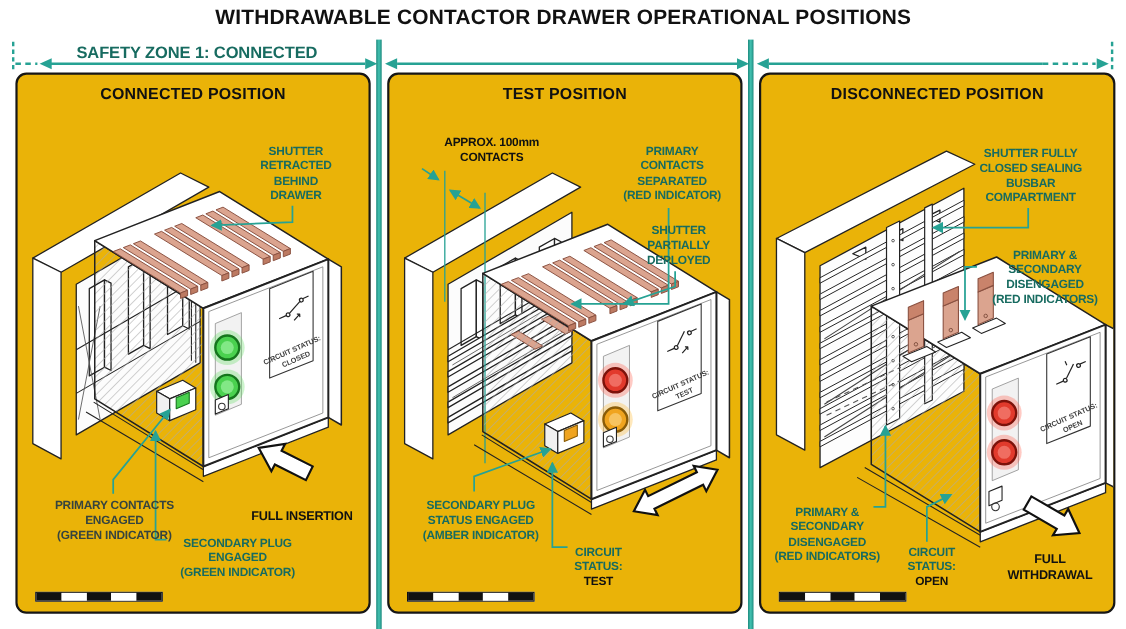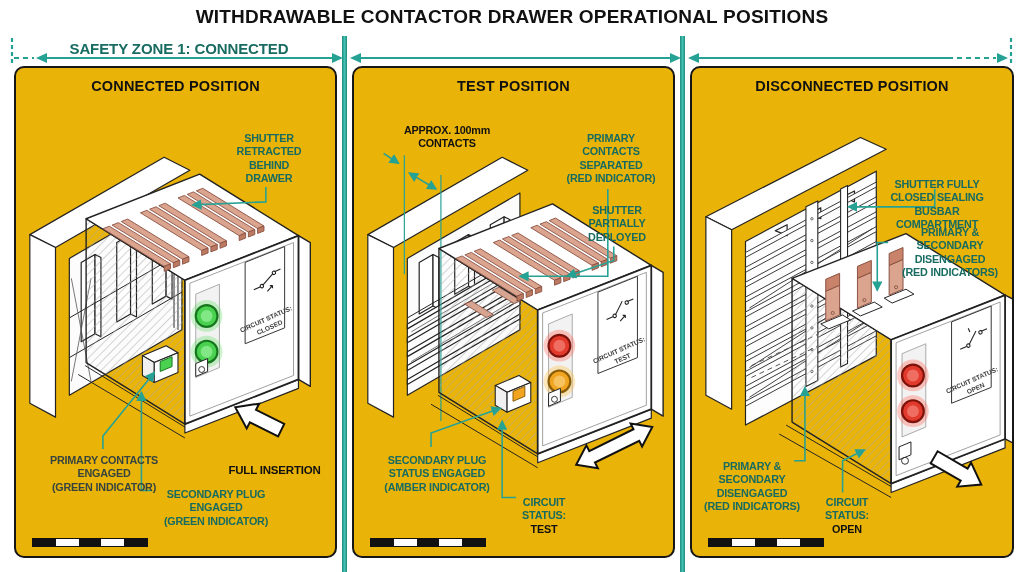--- a/index.html
+++ b/index.html
@@ -405,21 +405,21 @@
       </g>
       <g stroke="#26a294" stroke-width="1.6" fill="none">
         <path d="M245,122 V140 H158" marker-end="url(#arwC)"></path>
         <path d="M198,176 H187 V224" marker-end="url(#arwC)"></path>
         <path d="M103,396 H114 V322" marker-end="url(#arwC)"></path>
         <path d="M152,428 V396 L174,385" marker-end="url(#arwC)"></path>
       </g>
       <path d="M292,420 L281.7,397.9 L278.2,403.9 L247.9,386.4 L240.9,398.6 L271.2,416.1 L267.7,422.1 Z" fill="#fff" stroke="#111" stroke-width="2"></path>
     </svg>
     <div class="panel-title">DISCONNECTED POSITION</div>
-    <div class="cl" style="left:178px;top:66px;width:134px;margin-top:44px;">
+    <div class="cl" style="left:178px;top:66px;width:134px;">
       <div class="ln">SHUTTER FULLY</div>
       <div class="ln">CLOSED SEALING</div>
       <div class="ln">BUSBAR</div>
       <div class="ln">COMPARTMENT</div>
     </div>
     <div class="cl" style="left:196px;top:158px;width:124px;">
       <div class="ln">PRIMARY &amp;</div>
       <div class="ln">SECONDARY</div>
       <div class="ln">DISENGAGED</div>
       <div class="ln">(RED INDICATORS)</div>
@@ -428,20 +428,24 @@
       <div class="ln">PRIMARY &amp;</div>
       <div class="ln">SECONDARY</div>
       <div class="ln">DISENGAGED</div>
       <div class="ln">(RED INDICATORS)</div>
     </div>
     <div class="cl" style="left:105px;top:428px;width:100px;">
       <div class="ln">CIRCUIT</div>
       <div class="ln">STATUS:</div>
       <div class="ln black">OPEN</div>
     </div>
+    <div class="cl black" style="left:205px;top:434px;width:115px;font-size:11.5px;">
+      <div class="ln">FULL</div>
+      <div class="ln">WITHDRAWAL</div>
+    </div>
     <div class="status-rot" style="left:242px;top:308px;">
       <div>CIRCUIT STATUS:</div>
       <div>OPEN</div>
     </div>
     <div class="scalebar">
       <span class="seg b"></span>
         <span class="seg w"></span>
         <span class="seg b"></span>
         <span class="seg w"></span>
         <span class="seg b"></span>

